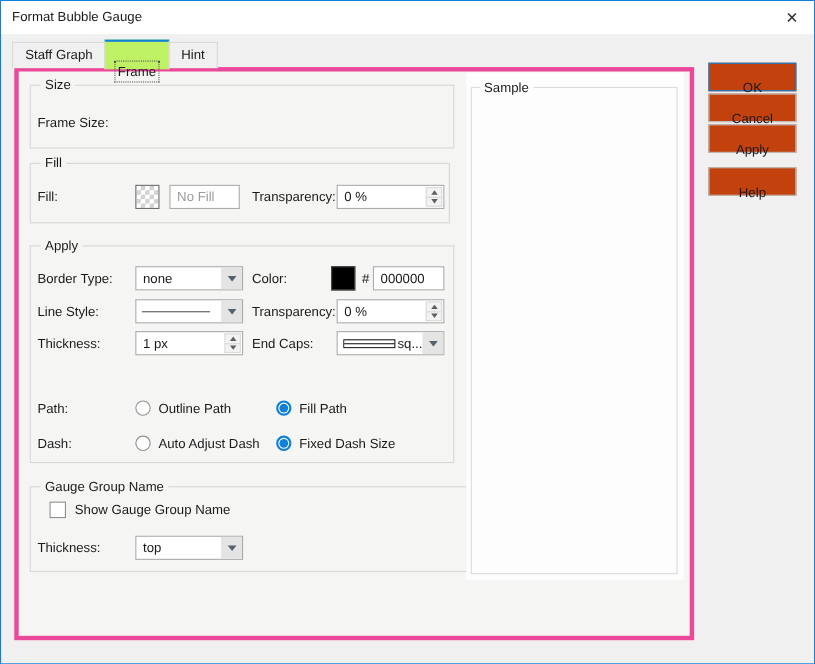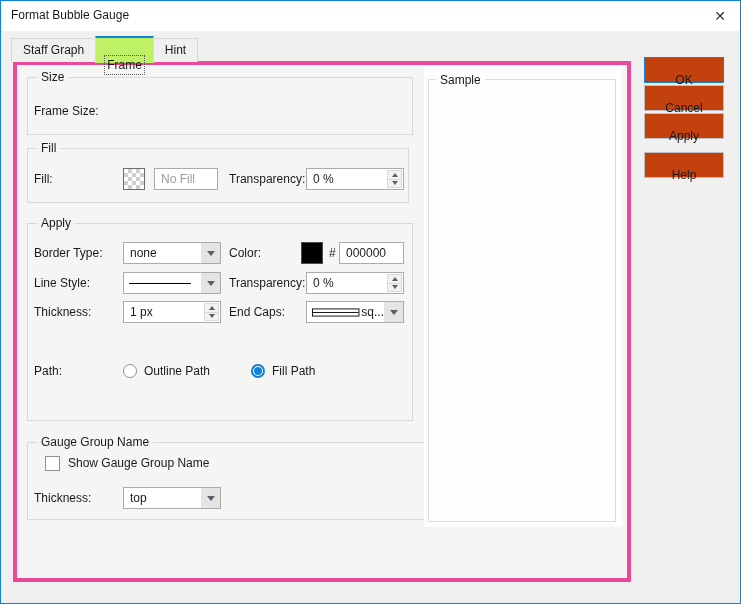--- a/index.html
+++ b/index.html
@@ -239,20 +239,31 @@
         <label class="radio-item" style="left:95px">
           <span class="radio"></span>
           <span class="radio-lbl">Outline Path</span>
         </label>
         <label class="radio-item" style="left:223px">
           <span class="radio checked"></span>
           <span class="radio-lbl">Fill Path</span>
         </label>
       </div>
 
+      <div class="row" style="top:171px; height:16px">
+        <span class="lbl" style="line-height:16px">Dash:</span>
+        <label class="radio-item" style="left:95px">
+          <span class="radio"></span>
+          <span class="radio-lbl">Auto Adjust Dash</span>
+        </label>
+        <label class="radio-item" style="left:223px">
+          <span class="radio checked"></span>
+          <span class="radio-lbl">Fixed Dash Size</span>
+        </label>
+      </div>
     </div>
 
     <div class="groupbox g-gauge">
       <span class="grouplabel">Gauge Group Name</span>
       <label class="check-item" style="left:17px; top:12px">
         <span class="checkbox"></span>
         <span class="check-lbl">Show Gauge Group Name</span>
       </label>
       <div class="row" style="top:44px">
         <span class="lbl">Thickness:</span>

